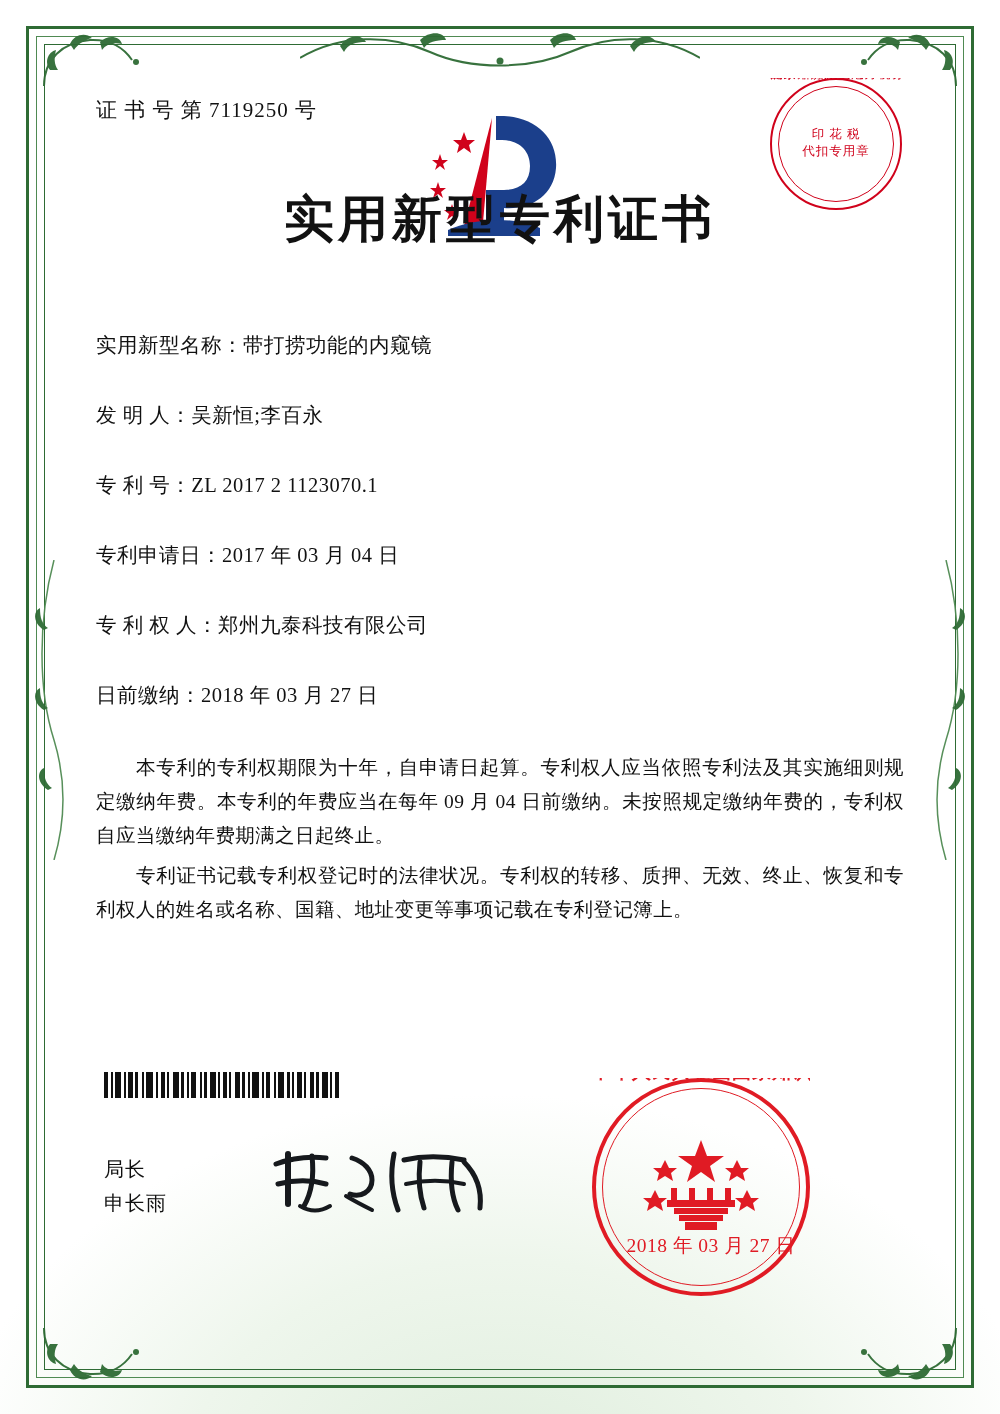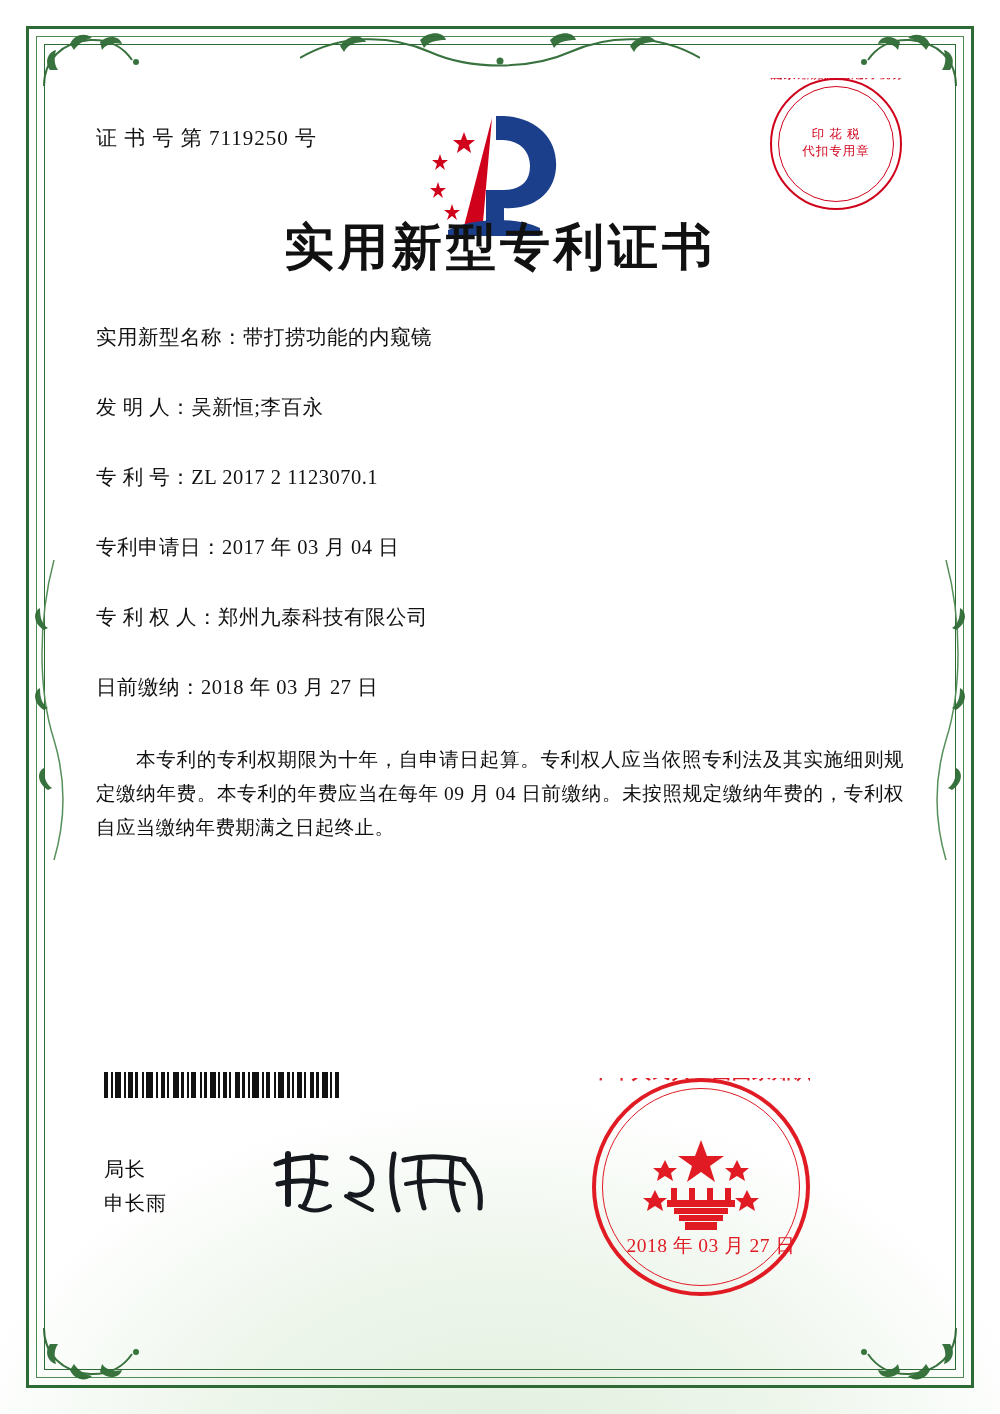--- a/index.html
+++ b/index.html
@@ -49,21 +49,20 @@
     position: absolute;
     left: 96px;
     top: 96px;
     width: 808px;
   }
 
   .cert-no {
     font-size: 21px;
     letter-spacing: 1px;
     color: #111;
-    margin-top: 28px;
   }
 
   
   .logo {
     position: absolute;
     left: 418px;
     top: 110px;
     width: 150px;
     height: 130px;
   }
@@ -113,21 +112,21 @@
     text-align: center;
     font-size: 50px;
     font-weight: bold;
     letter-spacing: 4px;
     color: #111;
     margin-top: 62px;
     font-family: "DejaVu Serif", "Liberation Serif", serif;
   }
 
   .fields {
-    margin-top: 42px;
+    margin-top: 78px;
   }
   .field {
     font-size: 20.5px;
     color: #111;
     margin-bottom: 42px;
     white-space: nowrap;
   }
   .field .lbl {
     letter-spacing: 0.5px;
   }
@@ -367,20 +366,21 @@
       </div>
 
       <div class="field">
         <span class="lbl">日前缴纳：</span><span class="val">2018 年 03 月 27 日</span>
       </div>
 
     </div>
 
     <div class="paras">
       <div class="para">本专利的专利权期限为十年，自申请日起算。专利权人应当依照专利法及其实施细则规定缴纳年费。本专利的年费应当在每年 09 月 04 日前缴纳。未按照规定缴纳年费的，专利权自应当缴纳年费期满之日起终止。</div>
+      <div class="para">专利证书记载专利权登记时的法律状况。专利权的转移、质押、无效、终止、恢复和专利权人的姓名或名称、国籍、地址变更等事项记载在专利登记簿上。</div>
     </div>
 
   </div>
 
   <div class="barcode">
     <i style="width:4px"></i>
       <i style="width:3px;background:transparent"></i>
     <i style="width:2px"></i>
       <i style="width:2px;background:transparent"></i>
     <i style="width:6px"></i>

